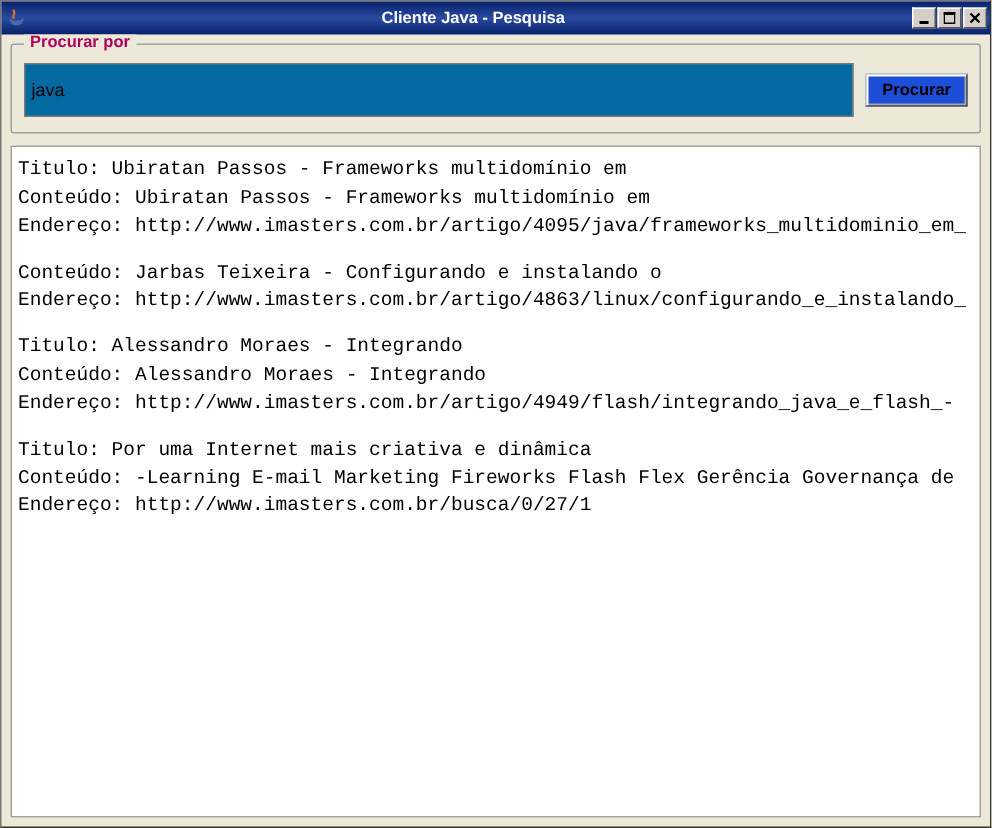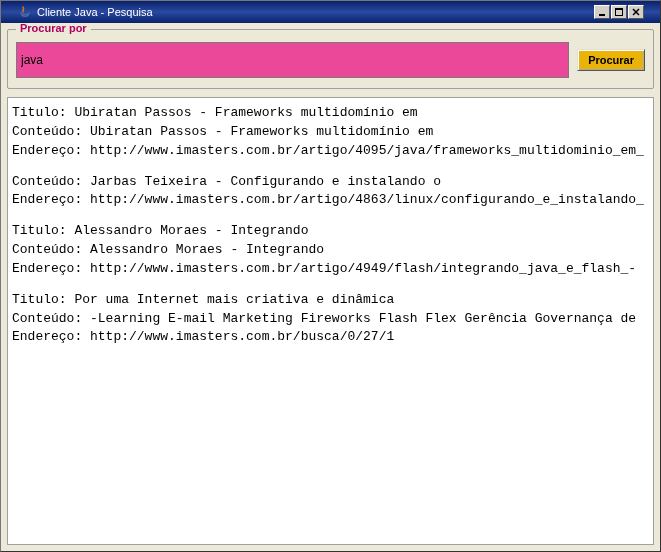--- a/index.html
+++ b/index.html
@@ -22,25 +22,26 @@
     background: #ece9d8;
     display: flex;
     flex-direction: column;
   }
   .titlebar {
     height: 22px;
     background: linear-gradient(to bottom, #08216b 0%, #2a4aa0 50%, #08216b 100%);
     display: flex;
     align-items: center;
     color: white;
-    font-weight: normal;
-    font-size: 11px;
-    padding: 0 16px;
+    font-weight: bold;
+    font-size: 11px;
+    padding: 0 2px;
     box-sizing: border-box;
     user-select: none;
+    text-align: center;
   }
   .titlebar .app-icon {
     width: 16px;
     height: 16px;
     margin-right: 4px;
     display: inline-flex;
     align-items: center;
     justify-content: center;
   }
   .titlebar .title-text {
@@ -101,27 +102,27 @@
     margin-top: 6px;
   }
   .search-input {
     flex: 1;
     height: 36px;
     border: 1px solid #7a7a7a;
     padding: 2px 4px;
     font-family: Tahoma, Arial, sans-serif;
     font-size: 12px;
     box-sizing: border-box;
-    background: #ec4899;
+    background: #0369a1;
     color: #000;
   }
   .search-btn {
     height: 22px;
     padding: 0 10px;
-    background: #eab308;
+    background: #1d4ed8;
     border: 1px solid #555;
     border-top-color: #ddd;
     border-left-color: #ddd;
     box-shadow: inset 1px 1px 0 #fff, inset -1px -1px 0 #aaa;
     font-family: Tahoma, Arial, sans-serif;
     font-size: 11px;
     font-weight: bold;
     cursor: default;
   }
   .results-area {

